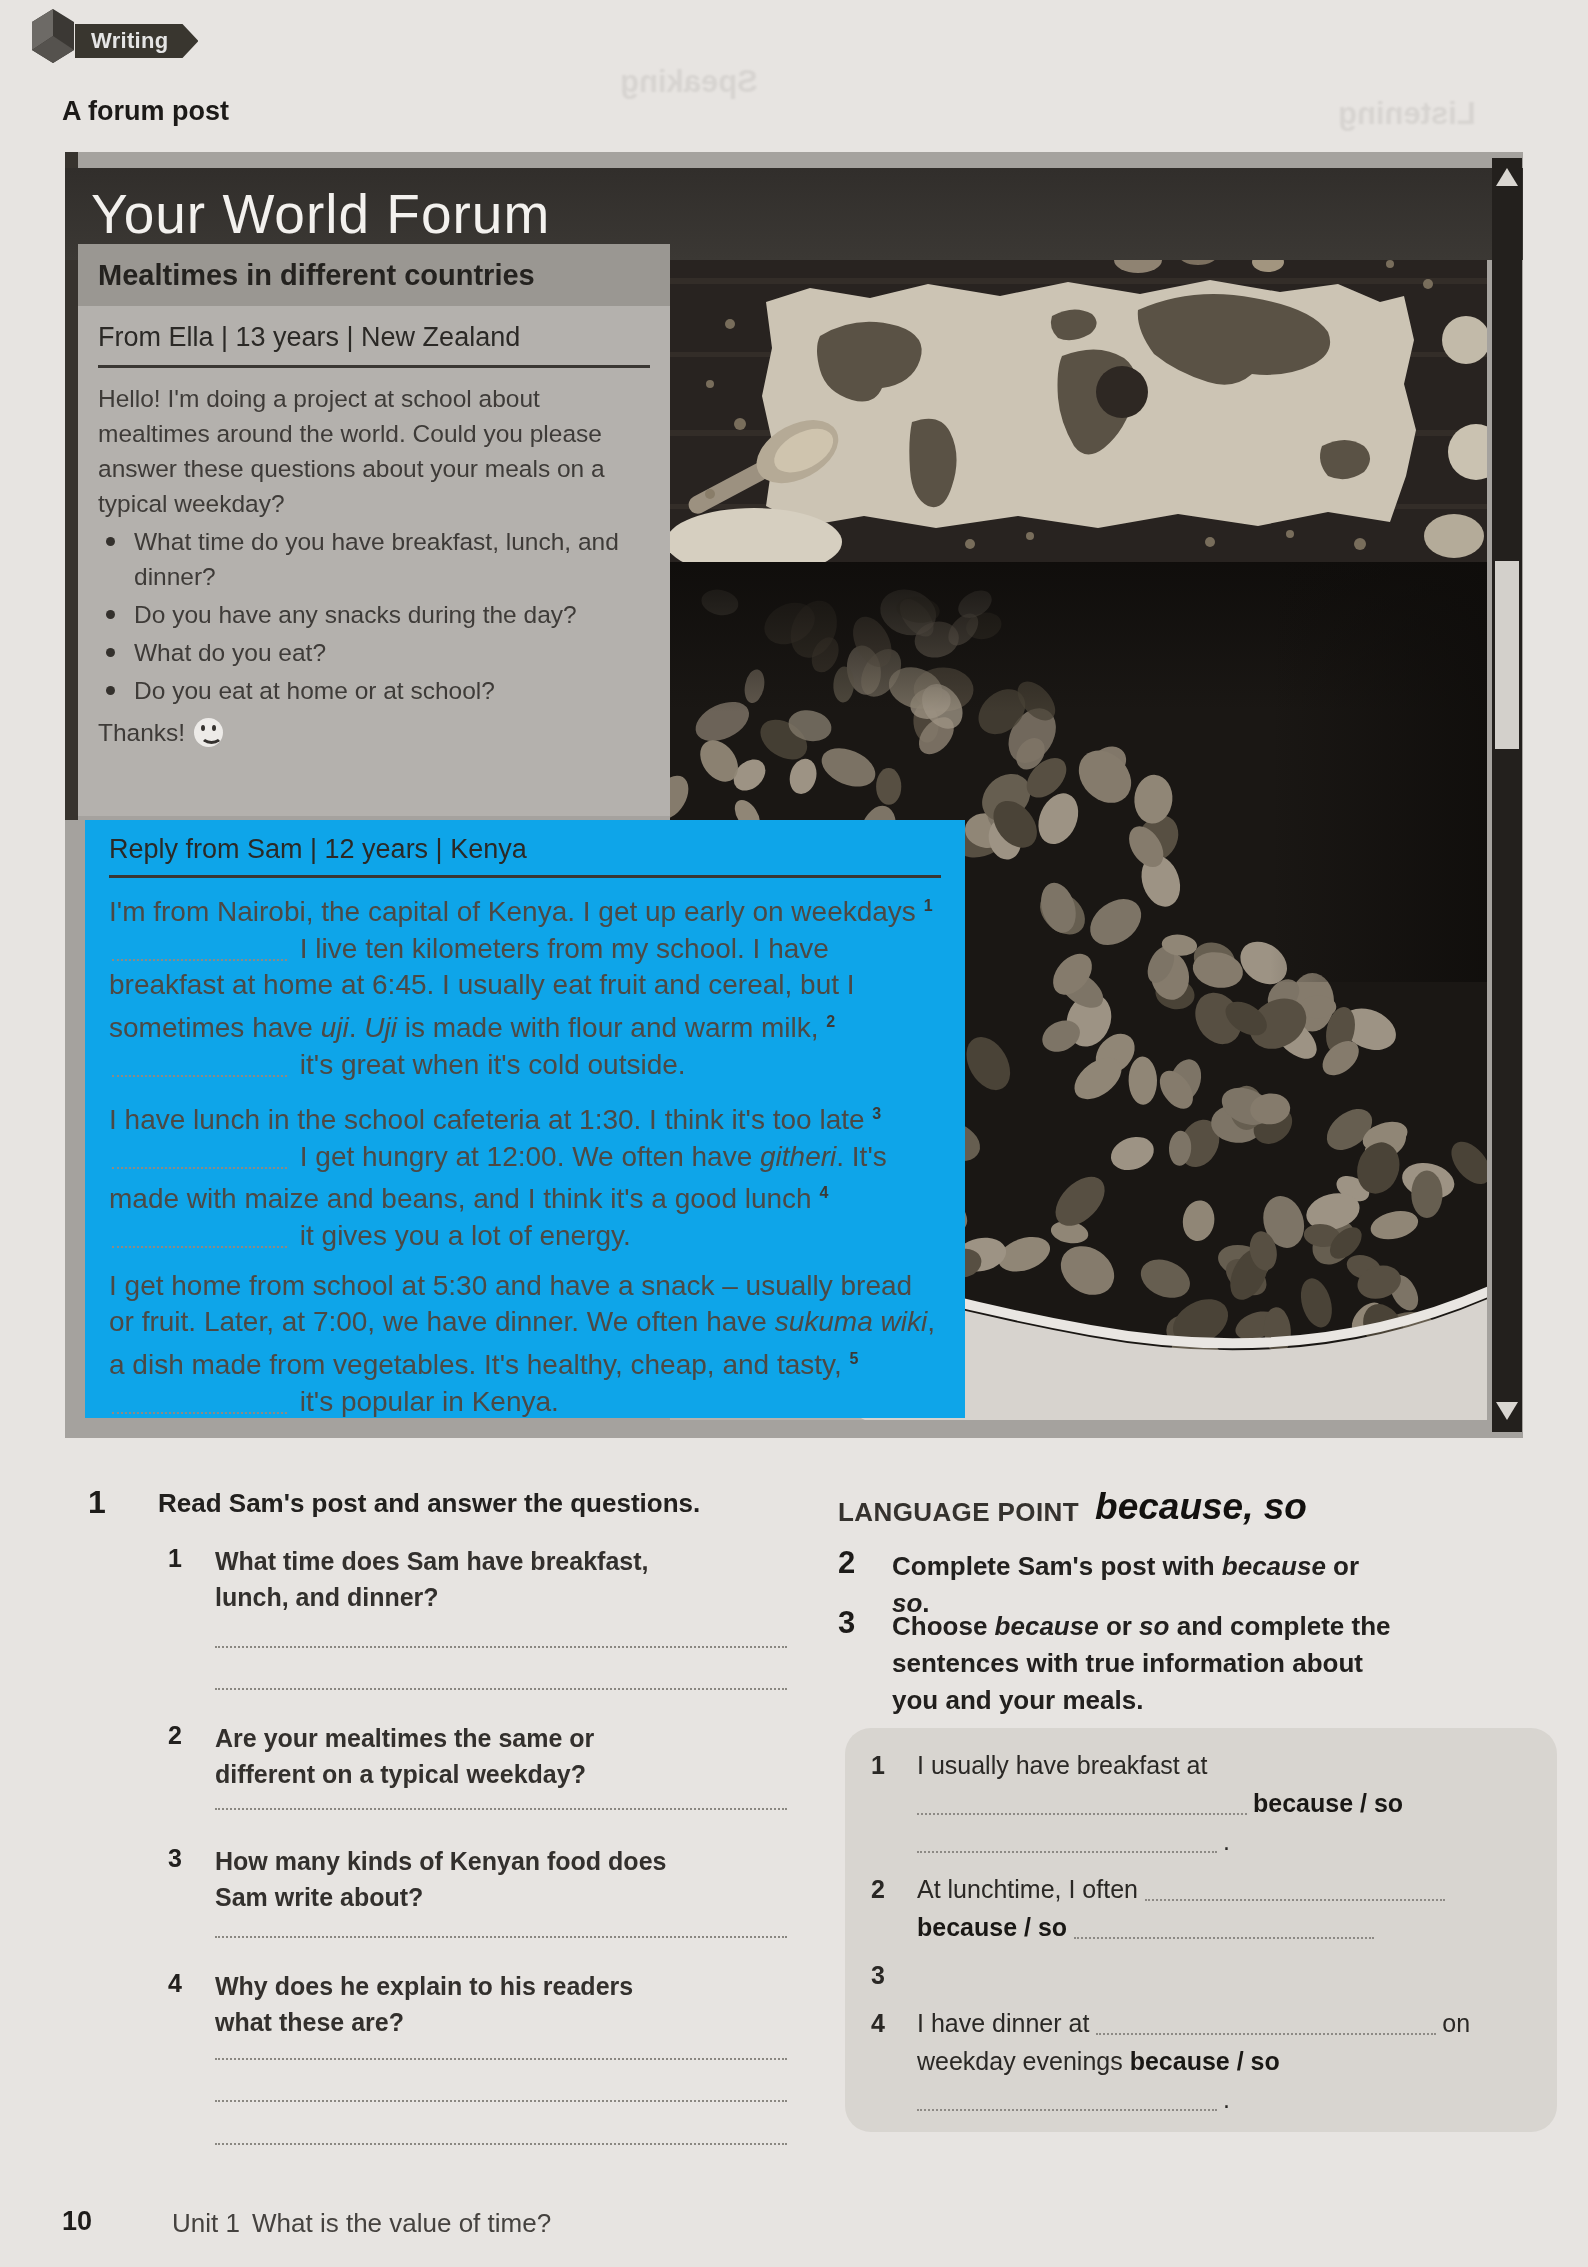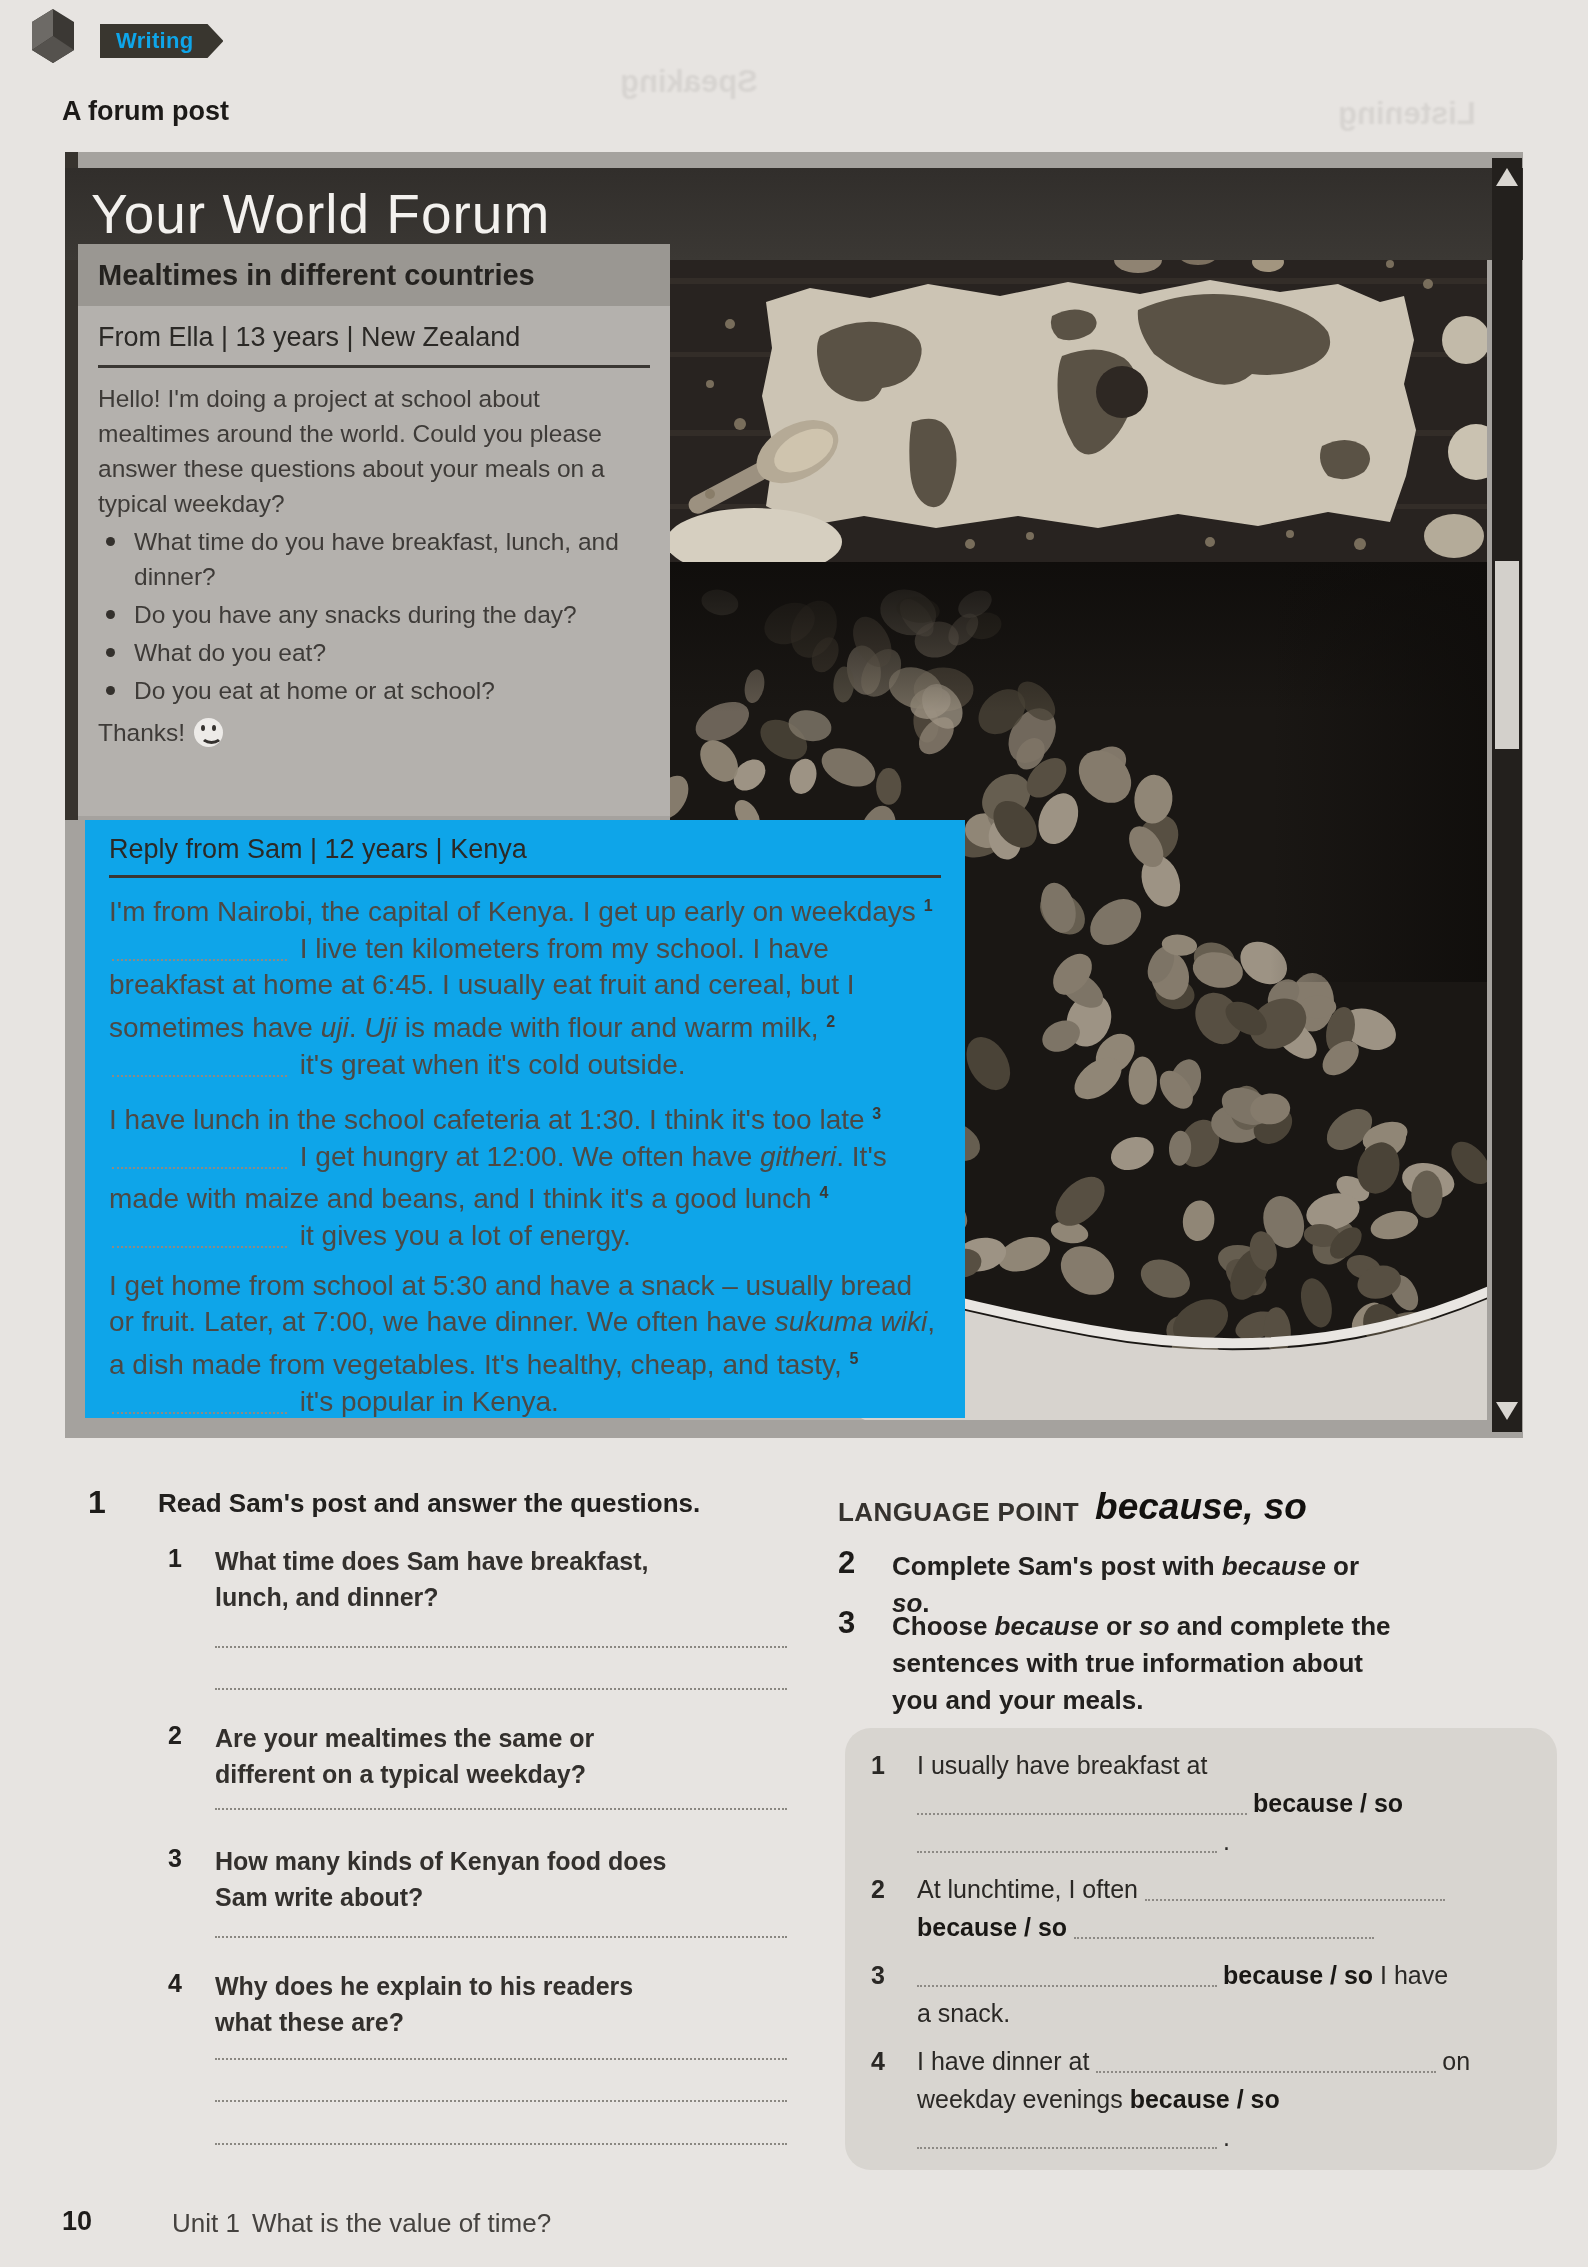--- a/index.html
+++ b/index.html
@@ -1,22 +1,22 @@
 <!DOCTYPE html>
 <html><head>
 <meta charset="utf-8">
 <style>
   html,body{margin:0;padding:0;background:#c9c6c2;}
   .page{position:relative;width:1588px;height:2267px;background:#e7e4e1;
         font-family:"Liberation Sans",sans-serif;overflow:hidden;}
 
   
   .writing-icon{position:absolute;left:30px;top:8px;width:46px;height:56px;}
-  .writing-badge{position:absolute;left:100px;top:24px;height:34px;background:#39362f;
-      color:#0ea5e9;font-size:22px;font-weight:bold;display:flex;align-items:center;
+  .writing-badge{position:absolute;left:75px;top:24px;height:34px;background:#39362f;
+      color:#e5e5e5;font-size:22px;font-weight:bold;display:flex;align-items:center;
       padding:0 30px 0 16px;letter-spacing:.3px;
       clip-path:polygon(0 0,calc(100% - 16px) 0,100% 50%,calc(100% - 16px) 100%,0 100%);}
 
   .page-heading{position:absolute;left:62px;top:96px;font-size:27px;font-weight:bold;color:#1c1a18;}
 
   
   .ghost{position:absolute;transform:scaleX(-1);color:#76736f;opacity:.14;
          filter:blur(1.2px);font-weight:bold;font-size:31px;}
 
   
@@ -513,24 +513,20 @@
     </div>
     <div class="lp-item">
       <span class="lp-num">2</span>
       <div class="lp-body">
         <span>At lunchtime, I often</span> <span class="blank lp-blank sm"></span><br>
         <b class="choice">because / so</b> <span class="blank lp-blank sm"></span>
       </div>
     </div>
     <div class="lp-item">
       <span class="lp-num">3</span>
-      <div class="lp-body">
-        <span class="blank lp-blank sm"></span><b class="choice">because / so</b> <span>I have</span><br>
-        <span>a snack.</span>
-      </div>
     </div>
     <div class="lp-item" style="margin-bottom:0;">
       <span class="lp-num">4</span>
       <div class="lp-body">
         <span>I have dinner at</span> <span class="blank lp-blank lg"></span><span>on</span><br>
         <span>weekday evenings</span> <b class="choice">because / so</b><br>
         <span class="blank lp-blank sm"></span><span>.</span>
       </div>
     </div>
   </div>

